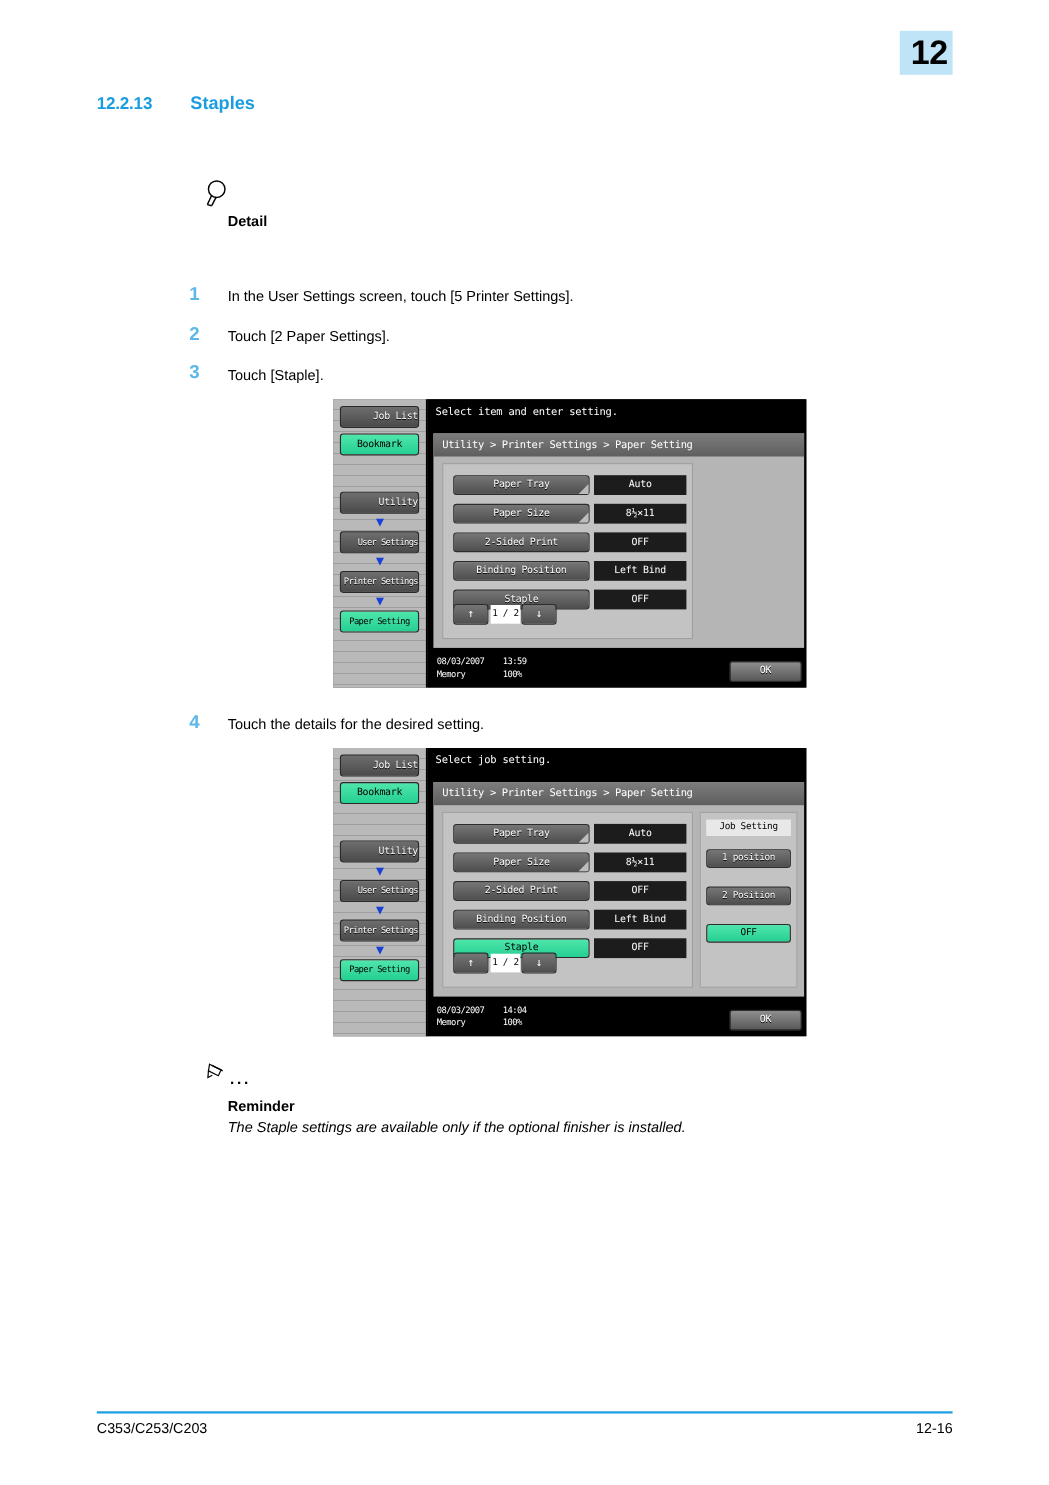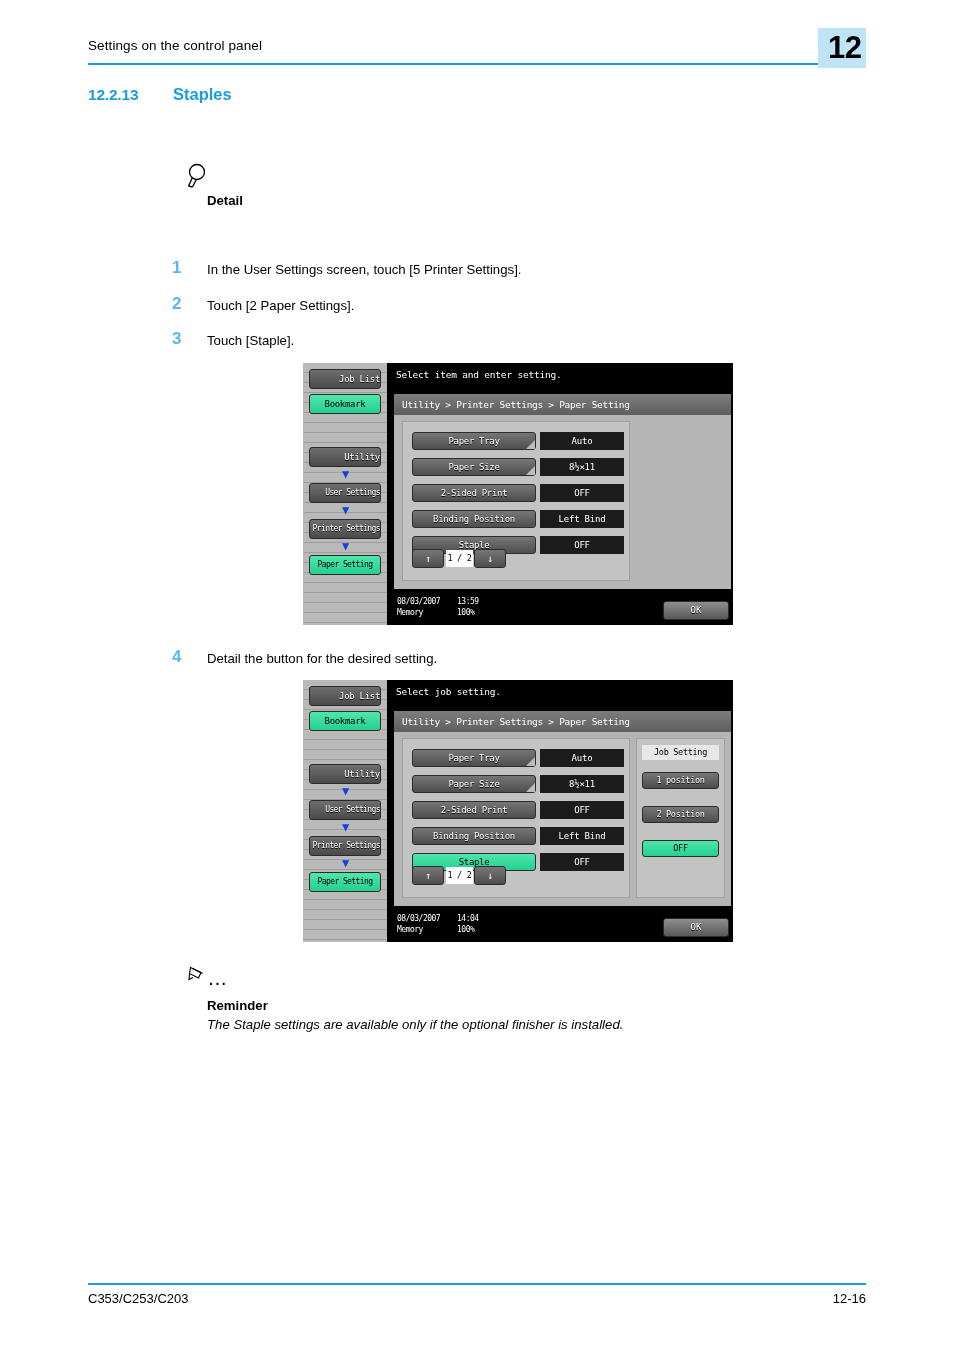--- a/index.html
+++ b/index.html
@@ -485,24 +485,20 @@
     line-height: 17px;
     text-align: center;
     text-shadow: 0 1px 0 #000;
   }
 </style>
 </head>
 <body>
 
 <div class="page">
 
-  <div class="header">
-    <div class="header-title">Settings on the control panel</div>
-    <div class="header-rule"></div>
-  </div>
   <div class="chapter-badge"></div>
   <div class="chapter-num">12</div>
 
   <div class="sec-num">12.2.13</div>
   <div class="sec-title">Staples</div>
 
   <div class="detail-icon">
     <svg width="26" height="26" viewBox="0 0 26 26">
       <circle cx="11" cy="9" r="7.5" fill="none" stroke="#000" stroke-width="1.3"></circle>
       <line x1="6.5" y1="14.5" x2="2.5" y2="23" stroke="#000" stroke-width="1.3"></line>
@@ -515,21 +511,21 @@
   <div class="step-num s1n">1</div>
   <div class="step-text s1t">In the User Settings screen, touch [5 Printer Settings].</div>
 
   <div class="step-num s2n">2</div>
   <div class="step-text s2t">Touch [2 Paper Settings].</div>
 
   <div class="step-num s3n">3</div>
   <div class="step-text s3t">Touch [Staple].</div>
 
   <div class="step-num s4n">4</div>
-  <div class="step-text s4t">Detail the button for the desired setting.</div>
+  <div class="step-text s4t">Touch the details for the desired setting.</div>
 
   <div class="panel panel-1">
     <div class="lcd-side">
       <div class="side-stripes"></div>
       <div class="side-btn dark" style="top:6px;">Job List</div>
       <div class="side-btn green" style="top:31px;">Bookmark</div>
       <div class="side-btn dark" style="top:84px;">Utility</div>
       <div class="side-arrow" style="top:106px;">▼</div>
       <div class="side-btn dark small" style="top:120px;">User Settings</div>
       <div class="side-arrow" style="top:142px;">▼</div>

